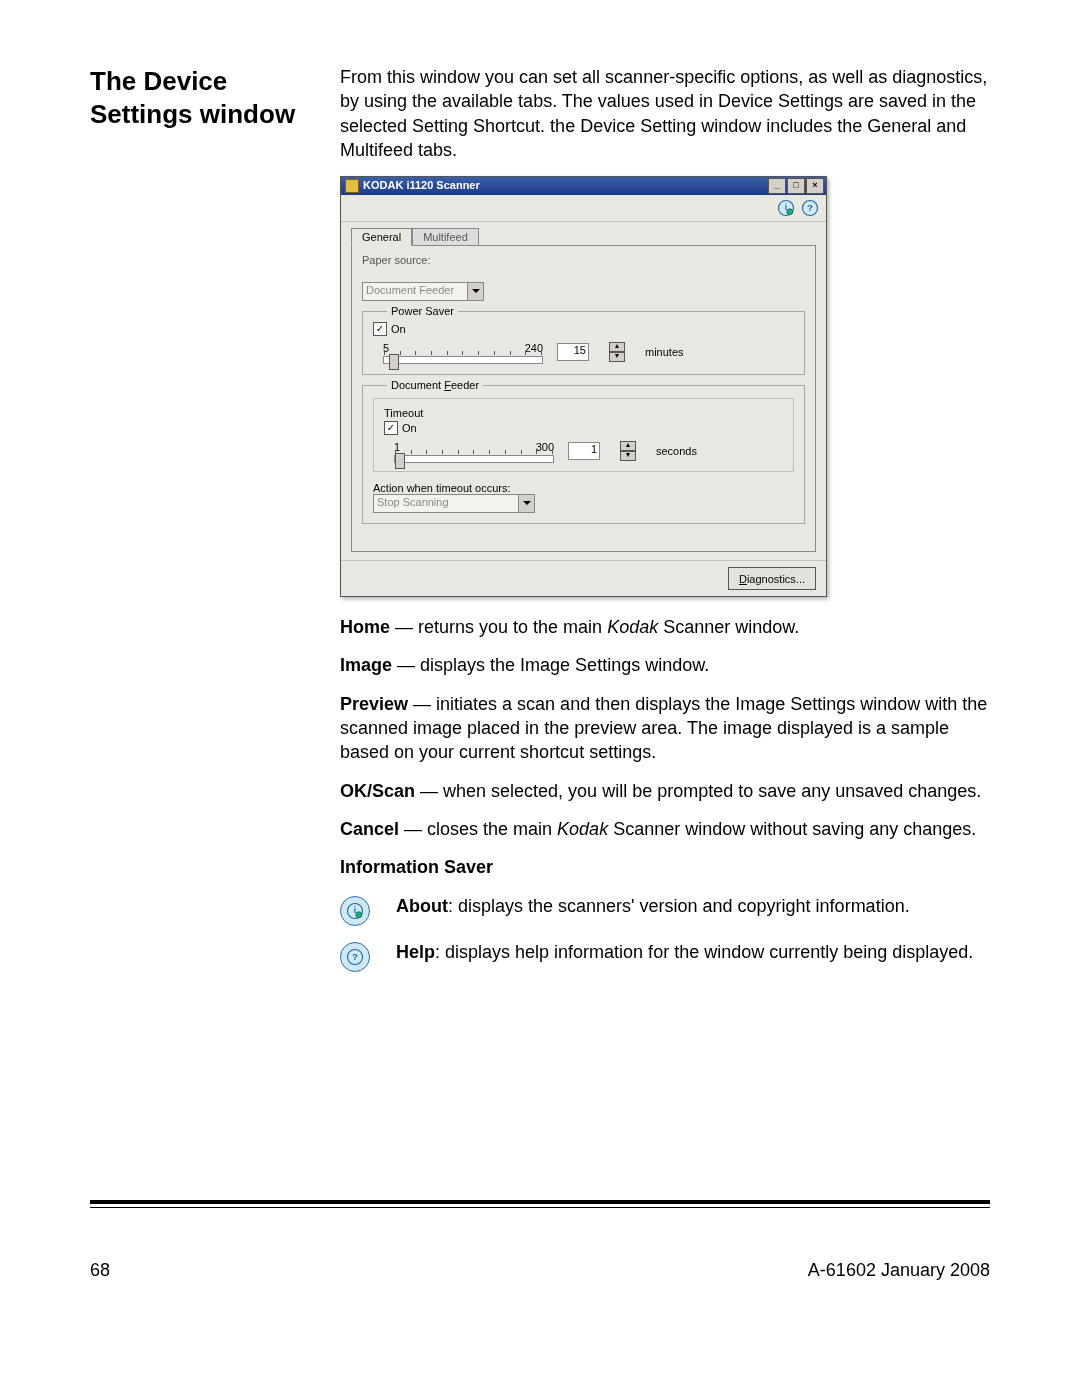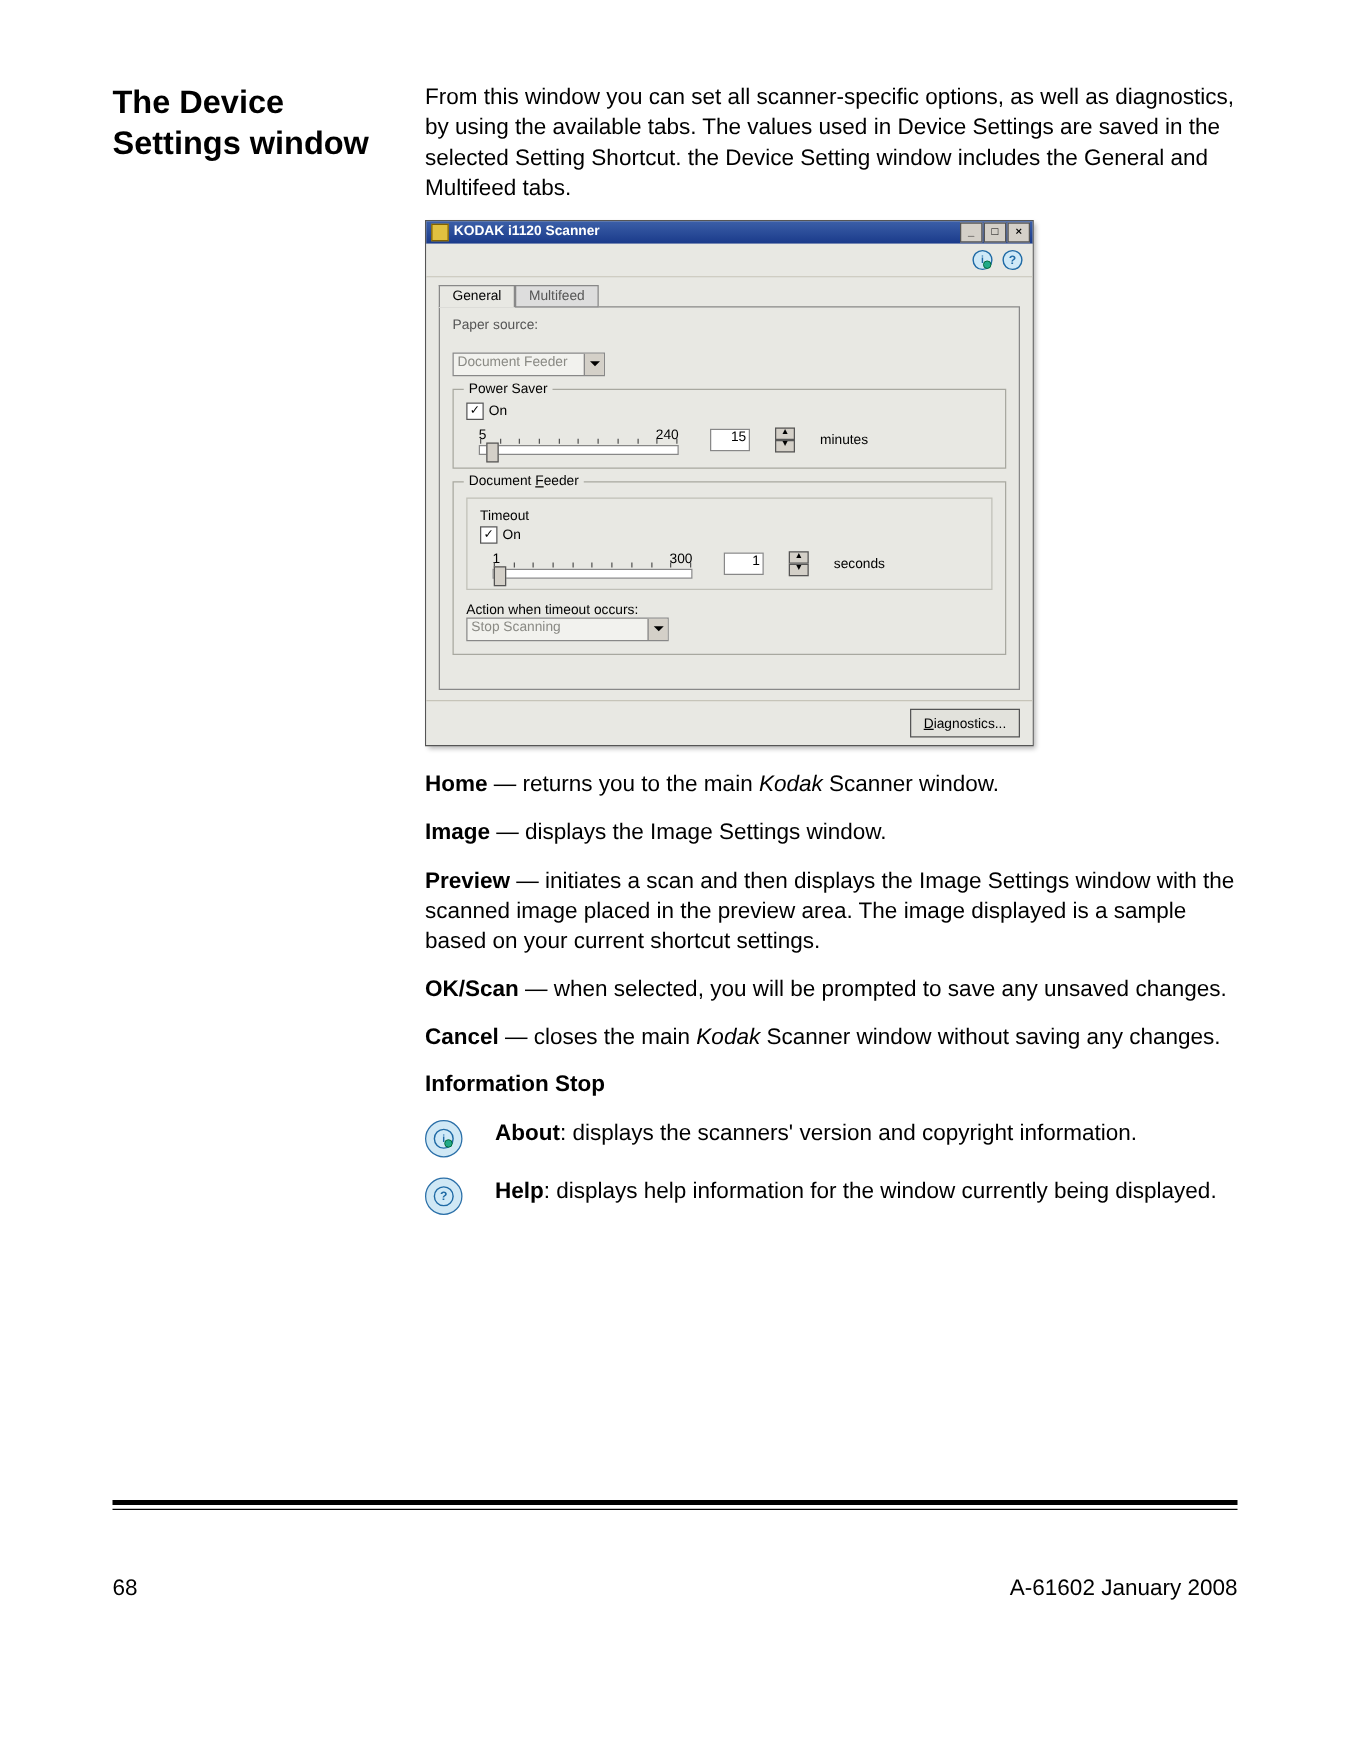--- a/index.html
+++ b/index.html
@@ -120,21 +120,21 @@
   }
   .combo .dd::after { content:""; border:4px solid transparent; border-top-color:#000; margin-top:3px; }
 
   .groupbox {
     border:1px solid #a8a8a0;
     margin-top:10px;
     padding:8px 10px 10px 10px;
     position:relative;
   }
   .groupbox > .legend {
-    position:absolute; top:-7px; left:8px;
+    position:absolute; top:-7px; left:24px;
     background:#e8e8e3;
     padding:0 4px; font-size:11px;
   }
   .inner-box {
     border:1px solid #c0c0b8;
     padding:8px 10px;
     margin-top:4px;
   }
   .chk-row { display:flex; align-items:center; gap:4px; margin:2px 0 6px 0; font-size:11px; }
   .chk {
@@ -155,21 +155,21 @@
   .slider-ticks {
     position:absolute; top:-6px; left:0; right:0;
     display:flex; justify-content:space-between;
   }
   .slider-ticks i { width:1px; height:4px; background:#555; }
   .slider-thumb {
     position:absolute; top:-3px;
     width:8px; height:14px;
     background:#d4d0c8; border:1px solid #555;
   }
-  .spin-group { display:inline-flex; align-items:center; gap:20px; font-size:11px; margin-left:25px; vertical-align:top; }
+  .spin-group { display:inline-flex; align-items:center; gap:20px; font-size:11px; margin-left:14px; vertical-align:top; }
   .spin-input {
     width:26px; height:16px;
     border:1px solid #888; background:#fff;
     text-align:right; padding:0 2px;
     font-size:11px;
   }
   .spin-btns { display:flex; flex-direction:column; }
   .spin-btns div{
     width:14px; height:8px;
     border:1px solid #555; background:#d4d0c8;
@@ -374,21 +374,21 @@
       <div class="body-text">
         <b>Preview</b><span> — initiates a scan and then displays the Image Settings window with the scanned image placed in the preview area. The image displayed is a sample based on your current shortcut settings.</span>
       </div>
       <div class="body-text">
         <b>OK/Scan</b><span> — when selected, you will be prompted to save any unsaved changes.</span>
       </div>
       <div class="body-text">
         <b>Cancel</b><span> — closes the main </span><em class="prod">Kodak</em><span> Scanner window without saving any changes.</span>
       </div>
 
-      <div class="body-text"><b>Information Stop</b></div>
+      <div class="body-text"><b>Information Saver</b></div>
 
       <div class="info-icons-row">
         <div class="icon-cell">
           <div class="round-icon">
             <svg viewBox="0 0 24 24">
                 <circle cx="12" cy="12" r="10" fill="#cfe9f7" stroke="#1f6aa5" stroke-width="1.5"></circle>
                 <text x="12" y="15" text-anchor="middle" font-size="11" font-weight="700" fill="#1f6aa5">i</text>
                 <circle cx="17" cy="17" r="4" fill="#2a8" stroke="#063" stroke-width="1"></circle>
               </svg>
           </div>

